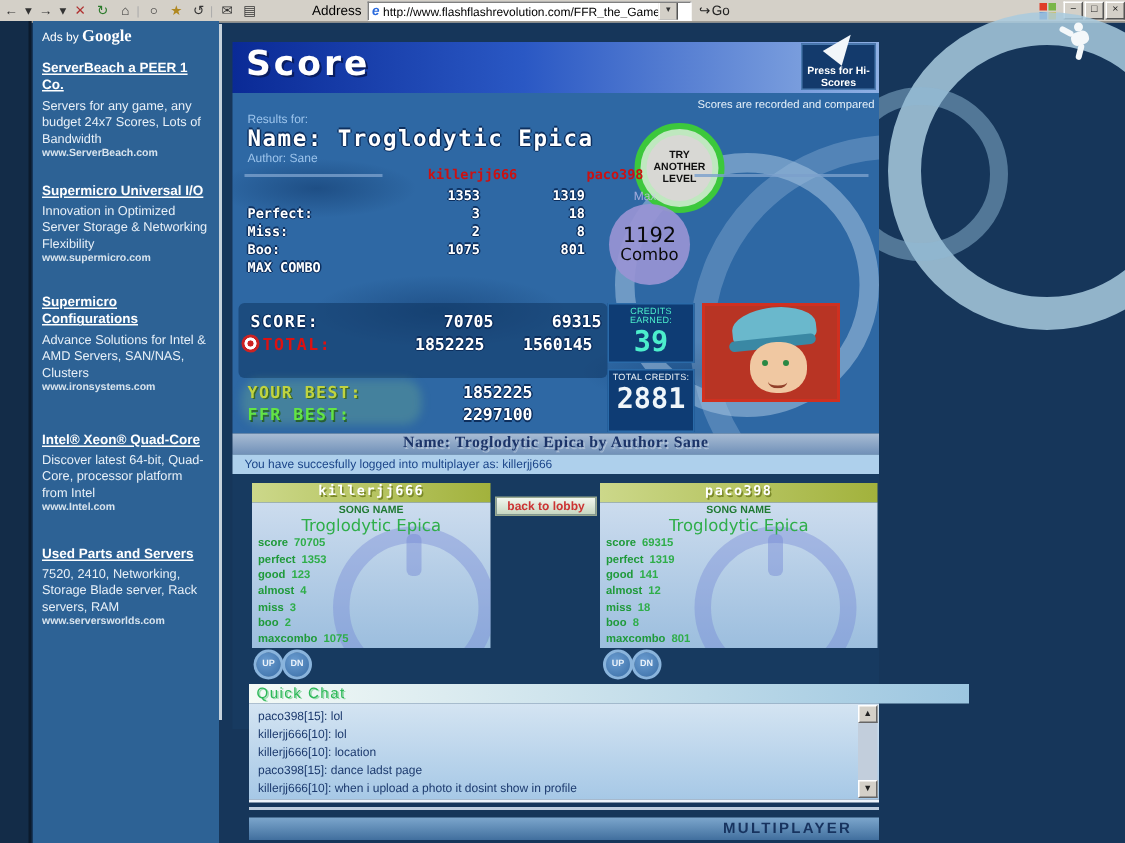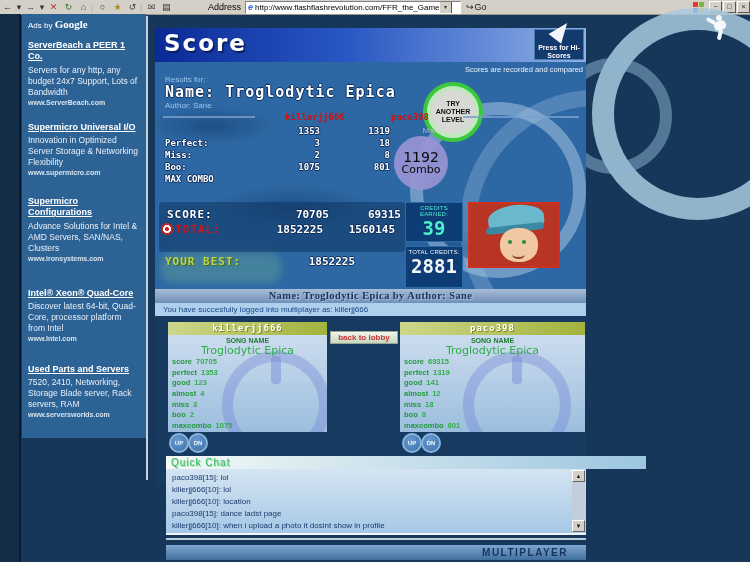--- a/index.html
+++ b/index.html
@@ -19,21 +19,21 @@
   .addr-drop{width:11px;height:11px;background:#d4d0c8;border:1px solid;border-color:#fff #555 #555 #fff;
              font-size:6px;text-align:center;line-height:10px;}
   .go-btn{margin-left:5px;font-size:9px;color:#222;display:flex;align-items:center;gap:1px;}
   .chrome-spacer{flex:1;}
   .winlogo{width:11px;height:11px;display:grid;grid-template-columns:5px 5px;grid-template-rows:5px 5px;gap:1px;margin-right:4px;}
   .winlogo i{display:block;}
   .win-btn{width:11px;height:10px;background:#d4d0c8;border:1px solid;border-color:#fff #555 #555 #fff;
            font-size:7px;line-height:9px;text-align:center;color:#222;margin-left:1px;}
   
   #left-strip{position:absolute;left:0;top:14px;width:19px;height:548px;background:#132c48;border-right:2px solid #0b1a2c;}
-  #sidebar{position:absolute;left:22px;top:14px;width:124px;height:424px;background:#2d6295;color:#fff;padding:4px 0 0 6px;box-sizing:border-box;}
+  #sidebar{position:absolute;left:22px;top:14px;width:124px;height:548px;background:#2d6295;color:#fff;padding:4px 0 0 6px;box-sizing:border-box;}
   #sidebar-divider{position:absolute;left:146px;top:16px;width:2px;height:464px;background:#c6d2dc;}
   .adsby{font-size:8px;margin-bottom:10px;}
   .adsby b{font-size:11px;font-family:"Liberation Serif",serif;letter-spacing:0;}
   .ad{margin-bottom:16px;width:112px;}
   .ad-title{font-size:9px;font-weight:bold;text-decoration:underline;color:#fff;line-height:1.25;cursor:pointer;}
   .ad-body{font-size:8.5px;color:#e8f0f8;line-height:1.3;margin-top:2px;}
   .ad-url{font-size:7px;color:#d8e4ee;font-weight:bold;margin-top:1px;}
   
   .deco-ring1{position:absolute;left:592px;top:8px;width:168px;height:168px;border:22px solid rgba(168,202,222,.85);border-radius:50%;}
   .deco-ring2{position:absolute;left:556px;top:58px;width:92px;height:92px;border:12px solid rgba(141,184,212,.5);border-radius:50%;}
@@ -75,21 +75,21 @@
   .col-headers{position:absolute;left:0;top:84px;width:431px;height:10px;}
   .col-h1{position:absolute;left:105px;width:110px;text-align:center;color:#cc1111;font-size:9px;}
   .col-h2{position:absolute;left:205px;width:100px;text-align:center;color:#cc1111;font-size:9px;}
   .hline{position:absolute;top:4px;height:2px;background:#7aa0cc;opacity:.8;}
   .stats{position:absolute;left:10px;top:97px;width:240px;}
   .stat-row{display:flex;height:12px;font-size:9px;align-items:center;}
   .stat-label{width:92px;margin-top:24px;}
   .stat-v1{width:63px;text-align:right;}
   .stat-v2{width:70px;text-align:right;}
   .combo-max{position:absolute;left:252px;top:98px;width:46px;text-align:center;font-size:8px;color:rgba(205,195,240,.75);}
-  .combo-circle{position:absolute;left:239px;top:108px;width:54px;height:54px;border-radius:50%;
+  .combo-circle{position:absolute;left:251px;top:108px;width:54px;height:54px;border-radius:50%;
                 background:rgba(152,148,212,.92);display:flex;flex-direction:column;align-items:center;justify-content:center;color:#0a0a0a;}
   .combo-value{font-size:14px;line-height:14px;font-family:"DejaVu Sans",sans-serif;}
   .combo-label{font-size:11px;line-height:12px;font-family:"DejaVu Sans",sans-serif;}
   .score-box{position:absolute;left:4px;top:174px;width:246px;height:50px;background:rgba(14,52,96,.55);border-radius:4px;}
   .sb-row{display:flex;height:14px;margin-top:5px;font-size:11px;align-items:center;}
   .sb-label{width:78px;padding-left:8px;letter-spacing:1px;}
   .sb-label.red{color:#dd1111;text-shadow:none;padding-left:0;}
   .total-icon{width:12px;height:12px;border-radius:50%;margin:0 2px 0 2px;flex:none;
               background:radial-gradient(circle,#cc2222 22%,#fff 26%,#fff 45%,#cc2222 50%);}
   .sb-v1{width:84px;text-align:right;}
@@ -204,21 +204,21 @@
     <i class="d-head"></i>
       <i class="d-body"></i>
       <i class="d-arm"></i>
       <i class="d-leg"></i>
   </div>
 
   <div id="sidebar">
     <div class="adsby"><span>Ads by</span> <b>Google</b></div>
     <div class="ad">
       <div class="ad-title">ServerBeach a PEER 1 Co.</div>
-      <div class="ad-body">Servers for any http, any budget 24x7 Support, Lots of Bandwidth</div>
+      <div class="ad-body">Servers for any game, any budget 24x7 Scores, Lots of Bandwidth</div>
       <div class="ad-url">www.ServerBeach.com</div>
     </div>
     <div class="ad" style="margin-bottom:20px">
       <div class="ad-title">Supermicro Universal I/O</div>
       <div class="ad-body">Innovation in Optimized Server Storage &amp; Networking Flexibility</div>
       <div class="ad-url">www.supermicro.com</div>
     </div>
     <div class="ad" style="margin-bottom:26px">
       <div class="ad-title">Supermicro Configurations</div>
       <div class="ad-body">Advance Solutions for Intel &amp; AMD Servers, SAN/NAS, Clusters</div>
@@ -327,20 +327,24 @@
       <i class="av-eye l"></i>
         <i class="av-eye r"></i>
       <i class="av-mouth"></i>
     </div>
 
     <div class="best-rows">
       <div class="best-glow"></div>
       <div class="best-row">
         <span class="best-label px yellow">YOUR BEST:</span>
         <span class="best-val px outline">1852225</span>
+      </div>
+      <div class="best-row">
+        <span class="best-label px green">FFR BEST:</span>
+        <span class="best-val px outline">2297100</span>
       </div>
     </div>
 
     <div class="song-banner">Name: Troglodytic Epica by Author: Sane</div>
     <div class="status-bar">You have succesfully logged into multiplayer as: killerjj666</div>
 
     <div class="mp-area"></div>
 
     <div class="panel p1">
       <div class="panel-hdr px">killerjj666</div>

